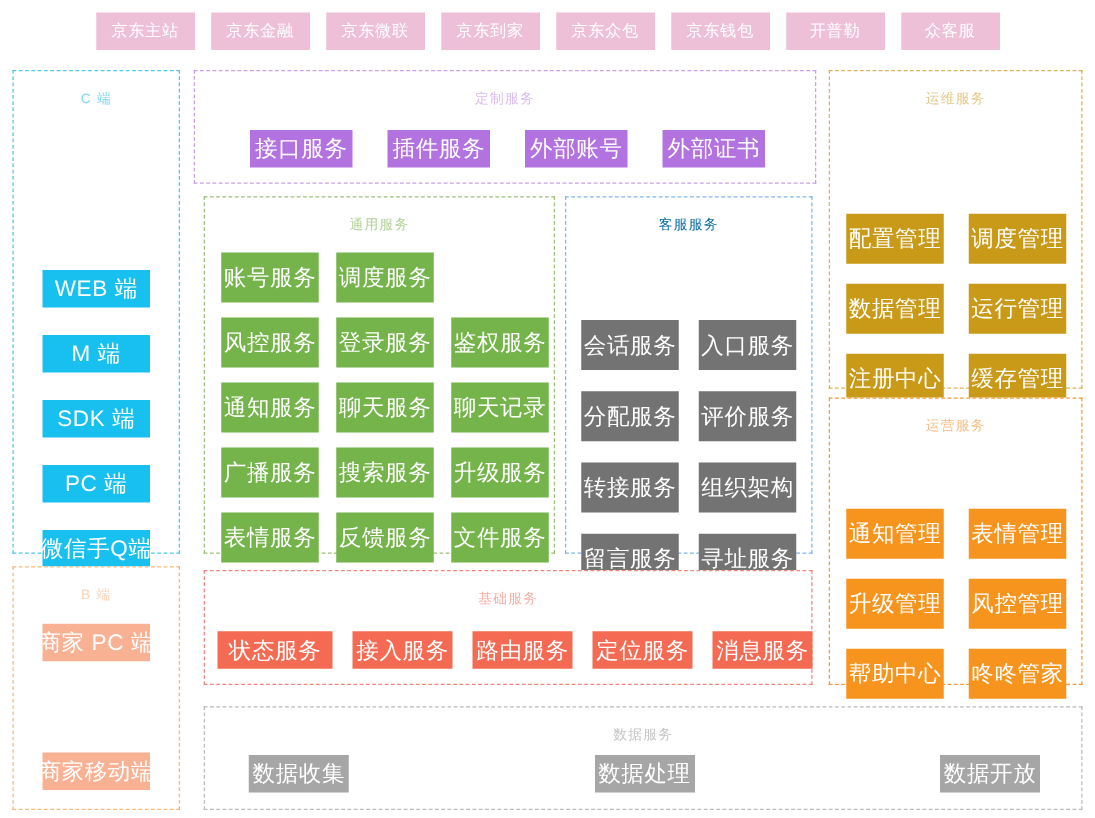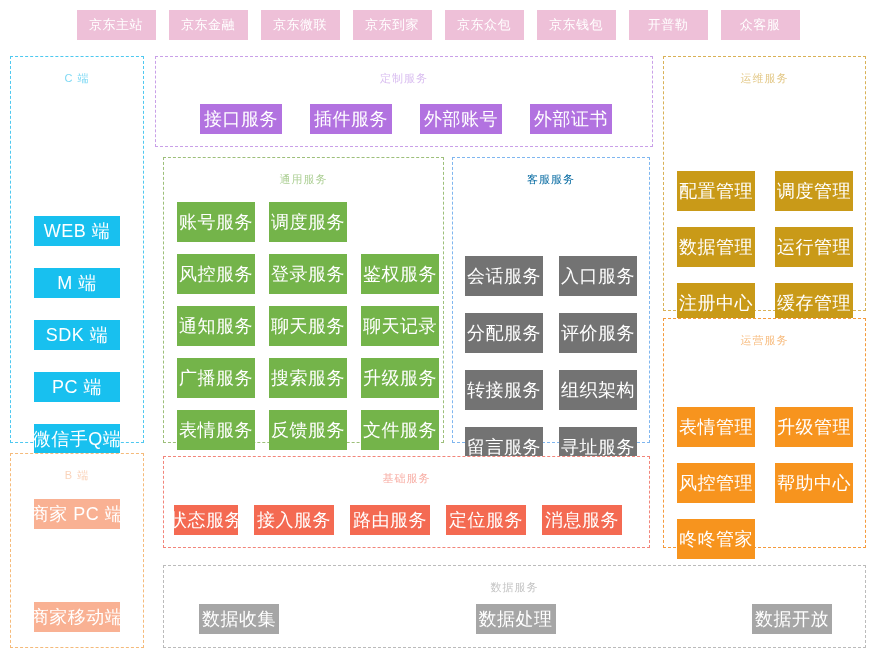--- a/index.html
+++ b/index.html
@@ -270,41 +270,44 @@
       <div class="chip chip-gold">
           <span>缓存管理</span>
         </div>
     </div>
   </div>
 
   <div class="group g-oper" style="left:663px; top:318px; width:203px; height:230px;">
     <div class="group-title">运营服务</div>
     <div class="grid grid-oper" style="left:13px; top:88px;">
       <div class="chip chip-orange">
+          <span>通知管理</span>
+        </div>
+      <div class="chip chip-orange">
           <span>表情管理</span>
         </div>
       <div class="chip chip-orange">
           <span>升级管理</span>
         </div>
       <div class="chip chip-orange">
           <span>风控管理</span>
         </div>
       <div class="chip chip-orange">
           <span>帮助中心</span>
         </div>
       <div class="chip chip-orange">
           <span>咚咚管家</span>
         </div>
     </div>
   </div>
 
   <div class="group g-base" style="left:163px; top:456px; width:487px; height:92px;">
     <div class="group-title">基础服务</div>
     <div class="row-flex" style="left:10px; top:48px; gap:16px;">
-      <div class="chip chip-red" style="width:64px;height:30px;">
+      <div class="chip chip-red" style="width:92px;height:30px;">
           <span>状态服务</span>
         </div>
       <div class="chip chip-red" style="width:80px;height:30px;">
           <span>接入服务</span>
         </div>
       <div class="chip chip-red" style="width:80px;height:30px;">
           <span>路由服务</span>
         </div>
       <div class="chip chip-red" style="width:80px;height:30px;">
           <span>定位服务</span>

